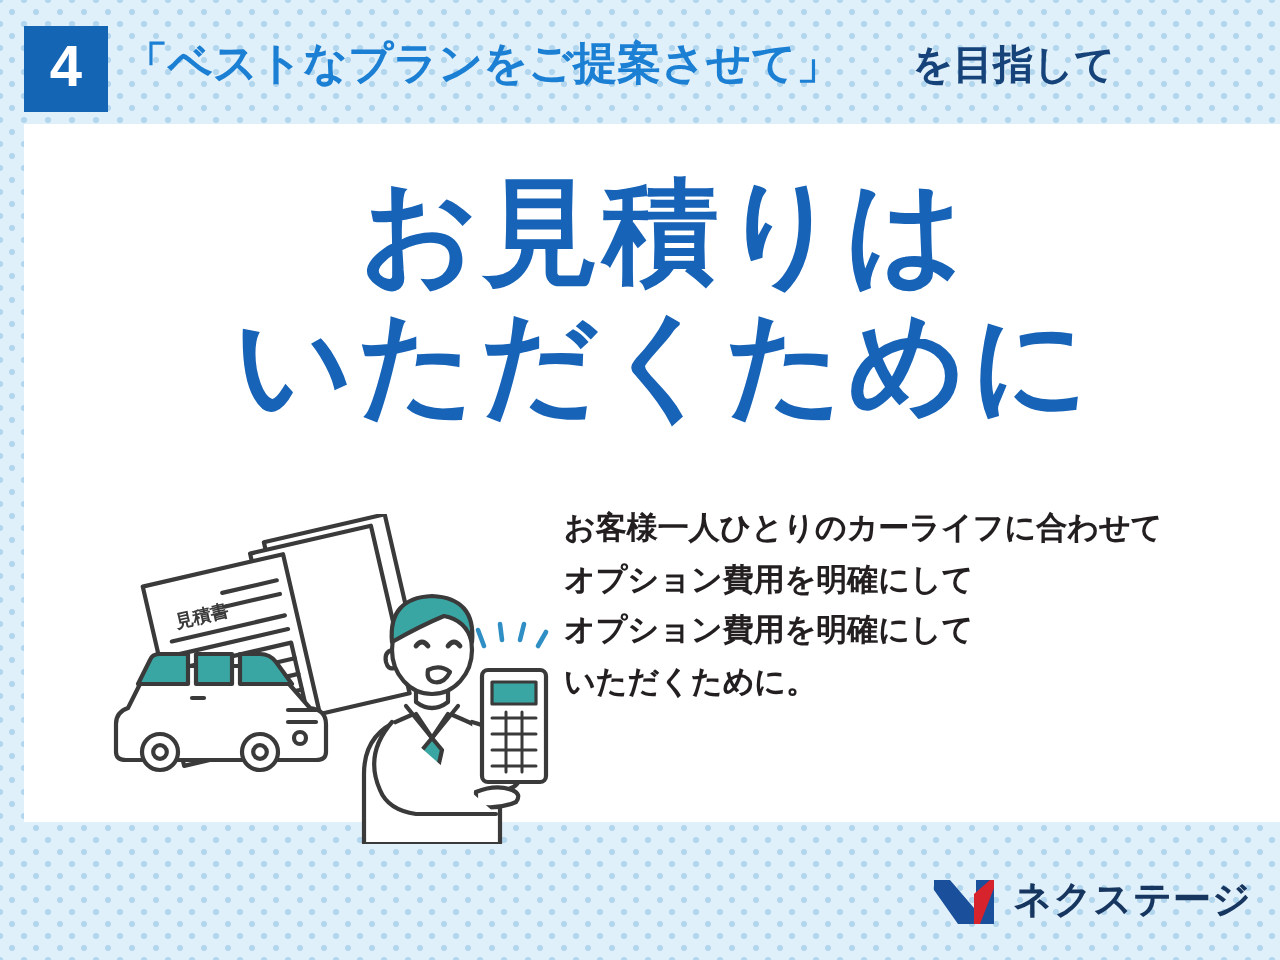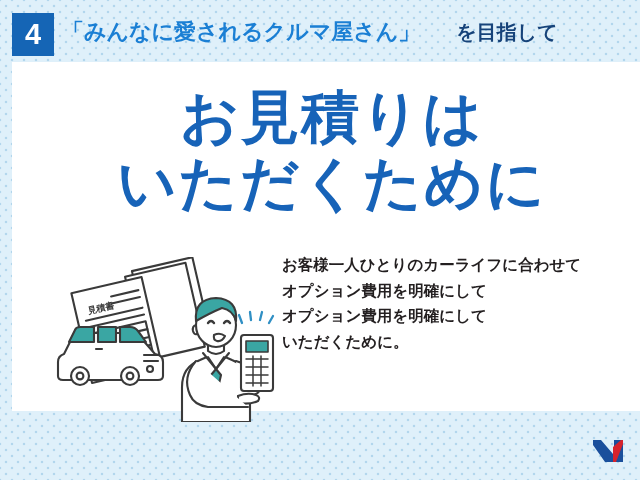--- a/index.html
+++ b/index.html
@@ -82,21 +82,21 @@
 </head>
 <body>
 
 <div class="page">
 
   <div class="header">
     <div class="badge">
       <span class="badge-num">4</span>
     </div>
     <div class="header-title">
-      <span class="ht-quote">「みんなに愛されるクルマ屋さん」</span><span class="ht-tail">を目指して</span>
+      <span class="ht-quote">「ベストなプランをご提案させて」</span><span class="ht-tail">を目指して</span>
     </div>
   </div>
 
   <div class="card">
 
     <div class="headline">
       <span class="l1">お見積りは</span>
       <span class="l2">いただくために</span>
     </div>
 
@@ -204,16 +204,17 @@
 
   </div>
 
   <div class="footer">
     <div class="logo">
       <svg width="34" height="26" viewBox="0 0 34 26">
         <path d="M1 24 L1 2 L9 2 L21 16 L21 24 L13 24 L1 7 Z" fill="#1a4f9c"></path>
         <path d="M22 2 L31 2 L31 24 L22 24 Z" fill="#1a4f9c"></path>
         <path d="M21 24 L21 9 L29 2 L31 2 L31 6 L24 24 Z" fill="#d6232c"></path>
       </svg>
+      <span class="logo-text">ネクステージ</span>
     </div>
   </div>
 
 </div>
 
 </body></html>

